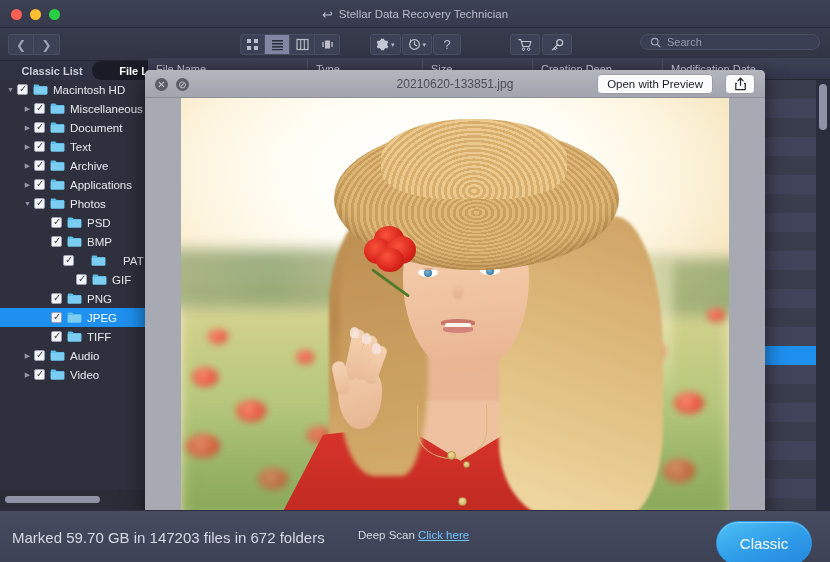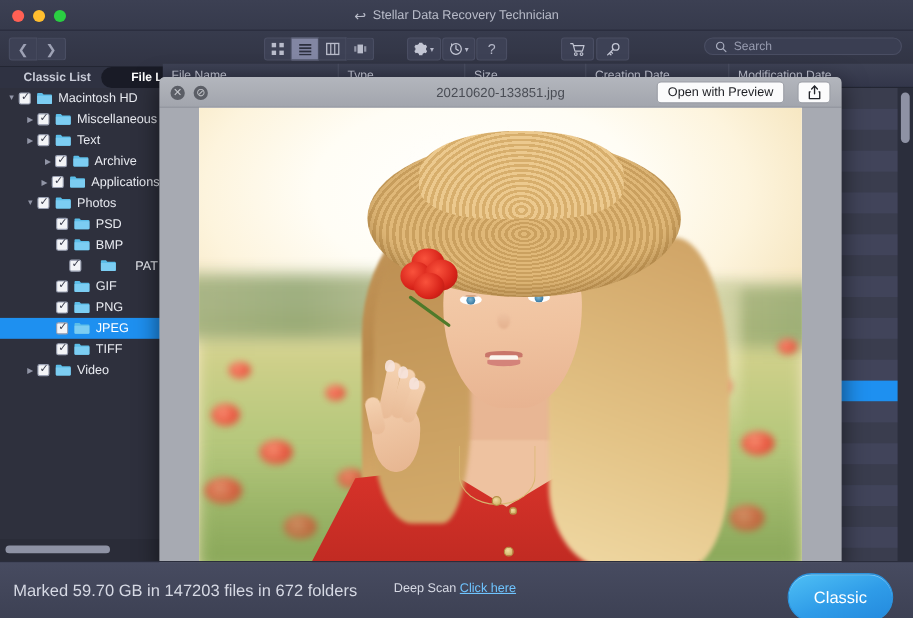--- a/index.html
+++ b/index.html
@@ -517,21 +517,21 @@
     <div class="col-h" style="left:160px; width:115px;">
       <span>Type</span>
     </div>
     <div class="col-h" style="left:0; width:160px;">
       <span>File Name</span>
     </div>
     <div class="col-h" style="left:275px; width:110px;">
       <span>Size</span>
     </div>
     <div class="col-h" style="left:385px; width:130px;">
-      <span>Creation Date</span>
+      <span>Creation Deep</span>
     </div>
     <div class="col-h" style="left:515px; width:167px; border-right:none;">
       <span>Modification Date</span>
     </div>
   </div>
 
   <div class="sidebar">
     <div id="tree">
         <div class="tree-row" style="padding-left: 4px;">
           <span class="twisty">▼</span>
@@ -557,34 +557,45 @@
         </div>
         <div class="tree-row" style="padding-left: 21px;">
           <span class="twisty">▶</span>
           <span class="cbx"></span>
           <span class="folder">
             <svg width="15" height="11" viewBox="0 0 16 12">
               <path d="M0.6 1.6a1 1 0 011-1h4l1.4 1.6h7.4a1 1 0 011 1v7.2a1 1 0 01-1 1H1.6a1 1 0 01-1-1z" fill="#5bbde8"></path>
               <path d="M0.6 3.4h14.8v7a1 1 0 01-1 1H1.6a1 1 0 01-1-1z" fill="#7ccdf2"></path>
             </svg>
           </span>
+          <span>Document</span>
+        </div>
+        <div class="tree-row" style="padding-left: 21px;">
+          <span class="twisty">▶</span>
+          <span class="cbx"></span>
+          <span class="folder">
+            <svg width="15" height="11" viewBox="0 0 16 12">
+              <path d="M0.6 1.6a1 1 0 011-1h4l1.4 1.6h7.4a1 1 0 011 1v7.2a1 1 0 01-1 1H1.6a1 1 0 01-1-1z" fill="#5bbde8"></path>
+              <path d="M0.6 3.4h14.8v7a1 1 0 01-1 1H1.6a1 1 0 01-1-1z" fill="#7ccdf2"></path>
+            </svg>
+          </span>
           <span>Text</span>
         </div>
-        <div class="tree-row" style="padding-left: 21px; margin-left: 16px;">
+        <div class="tree-row" style="padding-left: 21px;">
           <span class="twisty">▶</span>
           <span class="cbx"></span>
           <span class="folder">
             <svg width="15" height="11" viewBox="0 0 16 12">
               <path d="M0.6 1.6a1 1 0 011-1h4l1.4 1.6h7.4a1 1 0 011 1v7.2a1 1 0 01-1 1H1.6a1 1 0 01-1-1z" fill="#5bbde8"></path>
               <path d="M0.6 3.4h14.8v7a1 1 0 01-1 1H1.6a1 1 0 01-1-1z" fill="#7ccdf2"></path>
             </svg>
           </span>
           <span>Archive</span>
         </div>
-        <div class="tree-row" style="padding-left: 34px;">
+        <div class="tree-row" style="padding-left: 21px;">
           <span class="twisty">▶</span>
           <span class="cbx"></span>
           <span class="folder">
             <svg width="15" height="11" viewBox="0 0 16 12">
               <path d="M0.6 1.6a1 1 0 011-1h4l1.4 1.6h7.4a1 1 0 011 1v7.2a1 1 0 01-1 1H1.6a1 1 0 01-1-1z" fill="#5bbde8"></path>
               <path d="M0.6 3.4h14.8v7a1 1 0 01-1 1H1.6a1 1 0 01-1-1z" fill="#7ccdf2"></path>
             </svg>
           </span>
           <span>Applications</span>
         </div>
@@ -625,63 +636,74 @@
           <span class="twisty"></span>
           <span class="cbx"></span>
           <span class="folder">
             <svg width="15" height="11" viewBox="0 0 16 12">
               <path d="M0.6 1.6a1 1 0 011-1h4l1.4 1.6h7.4a1 1 0 011 1v7.2a1 1 0 01-1 1H1.6a1 1 0 01-1-1z" fill="#5bbde8"></path>
               <path d="M0.6 3.4h14.8v7a1 1 0 01-1 1H1.6a1 1 0 01-1-1z" fill="#7ccdf2"></path>
             </svg>
           </span>
           <span>PAT</span>
         </div>
+        <div class="tree-row" style="padding-left: 38px; margin-left: 25px;">
+          <span class="twisty"></span>
+          <span class="cbx"></span>
+          <span class="folder">
+            <svg width="15" height="11" viewBox="0 0 16 12">
+              <path d="M0.6 1.6a1 1 0 011-1h4l1.4 1.6h7.4a1 1 0 011 1v7.2a1 1 0 01-1 1H1.6a1 1 0 01-1-1z" fill="#5bbde8"></path>
+              <path d="M0.6 3.4h14.8v7a1 1 0 01-1 1H1.6a1 1 0 01-1-1z" fill="#7ccdf2"></path>
+            </svg>
+          </span>
+          <span>GIF</span>
+        </div>
         <div class="tree-row" style="padding-left: 38px;">
           <span class="twisty"></span>
           <span class="cbx"></span>
           <span class="folder">
             <svg width="15" height="11" viewBox="0 0 16 12">
               <path d="M0.6 1.6a1 1 0 011-1h4l1.4 1.6h7.4a1 1 0 011 1v7.2a1 1 0 01-1 1H1.6a1 1 0 01-1-1z" fill="#5bbde8"></path>
               <path d="M0.6 3.4h14.8v7a1 1 0 01-1 1H1.6a1 1 0 01-1-1z" fill="#7ccdf2"></path>
             </svg>
           </span>
-          <span>GIF</span>
+          <span>PNG</span>
+        </div>
+        <div class="tree-row selected" style="padding-left: 38px;">
+          <span class="twisty"></span>
+          <span class="cbx"></span>
+          <span class="folder">
+            <svg width="15" height="11" viewBox="0 0 16 12">
+              <path d="M0.6 1.6a1 1 0 011-1h4l1.4 1.6h7.4a1 1 0 011 1v7.2a1 1 0 01-1 1H1.6a1 1 0 01-1-1z" fill="#5bbde8"></path>
+              <path d="M0.6 3.4h14.8v7a1 1 0 01-1 1H1.6a1 1 0 01-1-1z" fill="#7ccdf2"></path>
+            </svg>
+          </span>
+          <span>JPEG</span>
         </div>
         <div class="tree-row" style="padding-left: 38px;">
           <span class="twisty"></span>
           <span class="cbx"></span>
           <span class="folder">
             <svg width="15" height="11" viewBox="0 0 16 12">
               <path d="M0.6 1.6a1 1 0 011-1h4l1.4 1.6h7.4a1 1 0 011 1v7.2a1 1 0 01-1 1H1.6a1 1 0 01-1-1z" fill="#5bbde8"></path>
               <path d="M0.6 3.4h14.8v7a1 1 0 01-1 1H1.6a1 1 0 01-1-1z" fill="#7ccdf2"></path>
             </svg>
           </span>
-          <span>PNG</span>
-        </div>
-        <div class="tree-row selected" style="padding-left: 38px;">
-          <span class="twisty"></span>
-          <span class="cbx"></span>
-          <span class="folder">
-            <svg width="15" height="11" viewBox="0 0 16 12">
-              <path d="M0.6 1.6a1 1 0 011-1h4l1.4 1.6h7.4a1 1 0 011 1v7.2a1 1 0 01-1 1H1.6a1 1 0 01-1-1z" fill="#5bbde8"></path>
-              <path d="M0.6 3.4h14.8v7a1 1 0 01-1 1H1.6a1 1 0 01-1-1z" fill="#7ccdf2"></path>
-            </svg>
-          </span>
-          <span>JPEG</span>
-        </div>
-        <div class="tree-row" style="padding-left: 38px;">
-          <span class="twisty"></span>
-          <span class="cbx"></span>
-          <span class="folder">
-            <svg width="15" height="11" viewBox="0 0 16 12">
-              <path d="M0.6 1.6a1 1 0 011-1h4l1.4 1.6h7.4a1 1 0 011 1v7.2a1 1 0 01-1 1H1.6a1 1 0 01-1-1z" fill="#5bbde8"></path>
-              <path d="M0.6 3.4h14.8v7a1 1 0 01-1 1H1.6a1 1 0 01-1-1z" fill="#7ccdf2"></path>
-            </svg>
-          </span>
           <span>TIFF</span>
+        </div>
+        <div class="tree-row" style="padding-left: 21px;">
+          <span class="twisty">▶</span>
+          <span class="cbx"></span>
+          <span class="folder">
+            <svg width="15" height="11" viewBox="0 0 16 12">
+              <path d="M0.6 1.6a1 1 0 011-1h4l1.4 1.6h7.4a1 1 0 011 1v7.2a1 1 0 01-1 1H1.6a1 1 0 01-1-1z" fill="#5bbde8"></path>
+              <path d="M0.6 3.4h14.8v7a1 1 0 01-1 1H1.6a1 1 0 01-1-1z" fill="#7ccdf2"></path>
+            </svg>
+          </span>
+          <span>Audio</span>
         </div>
         <div class="tree-row" style="padding-left: 21px;">
           <span class="twisty">▶</span>
           <span class="cbx"></span>
           <span class="folder">
             <svg width="15" height="11" viewBox="0 0 16 12">
               <path d="M0.6 1.6a1 1 0 011-1h4l1.4 1.6h7.4a1 1 0 011 1v7.2a1 1 0 01-1 1H1.6a1 1 0 01-1-1z" fill="#5bbde8"></path>
               <path d="M0.6 3.4h14.8v7a1 1 0 01-1 1H1.6a1 1 0 01-1-1z" fill="#7ccdf2"></path>
             </svg>
           </span>

